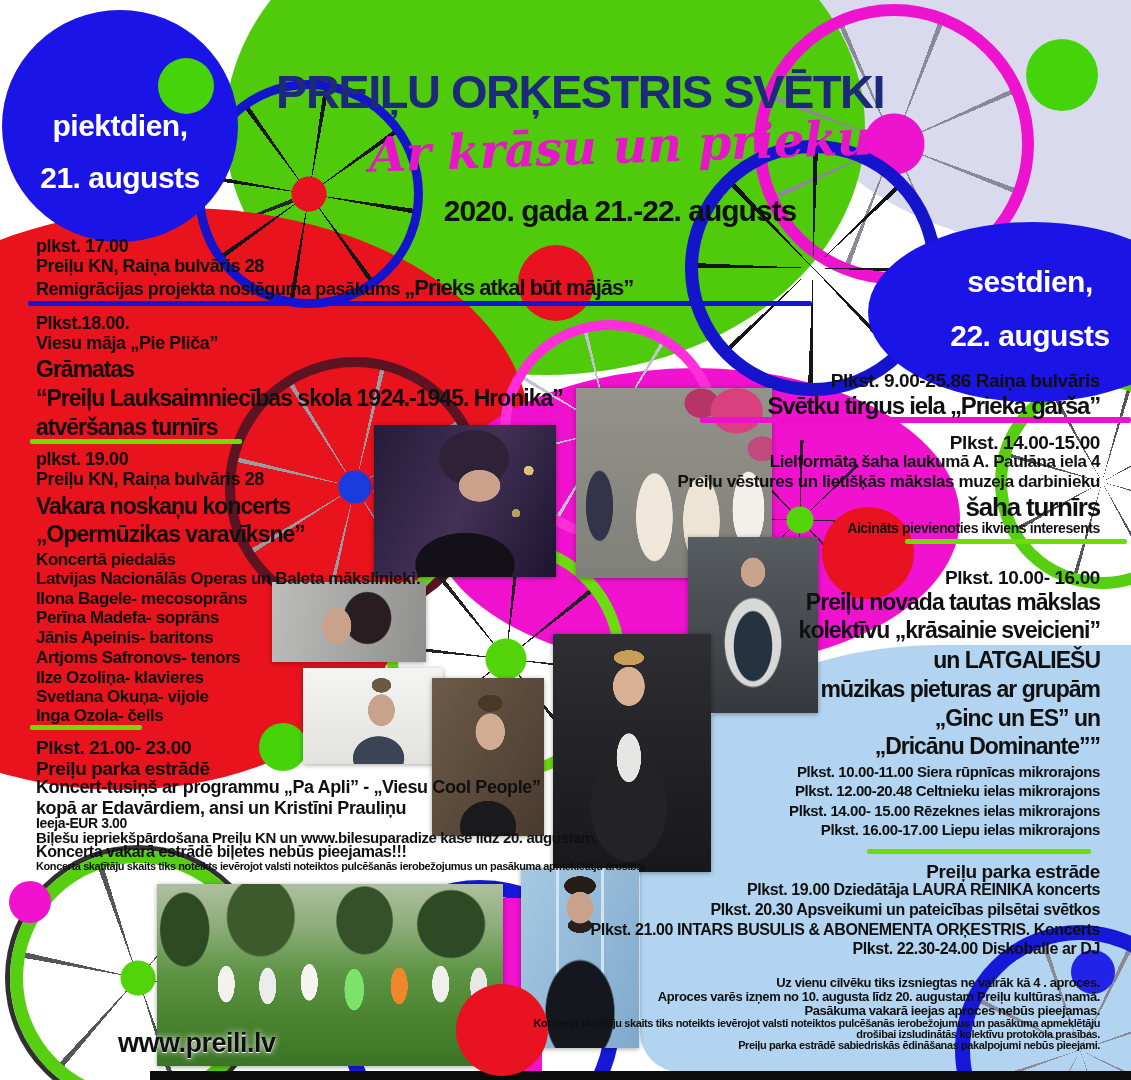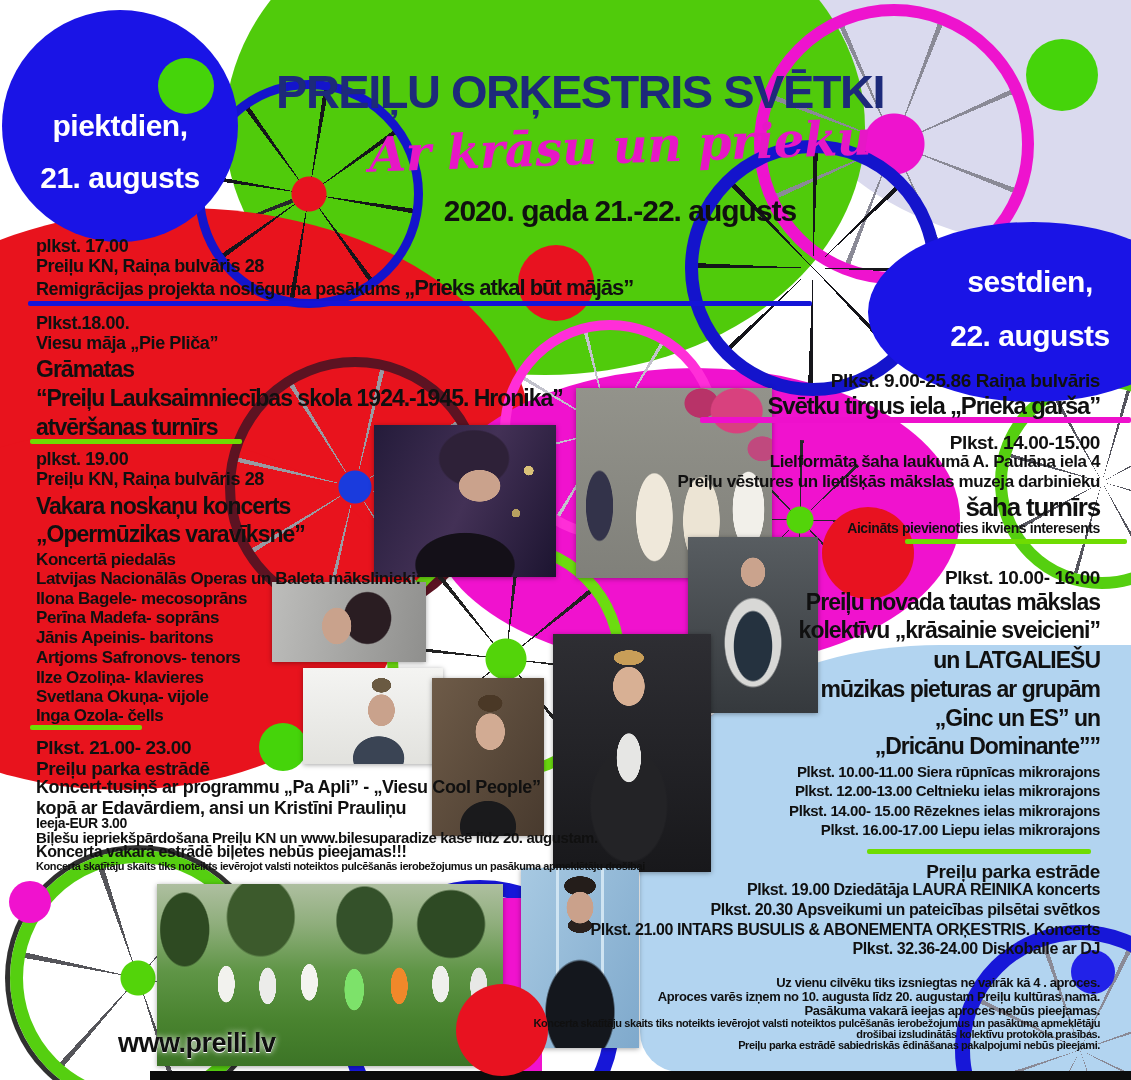--- a/index.html
+++ b/index.html
@@ -211,28 +211,28 @@
   <div class="txt R f26" style="top:492px;">šaha turnīrs</div>
   <div class="txt R f14" style="top:520px;">Aicināts pievienoties ikviens interesents</div>
   <div class="txt R f19" style="top:567px;">Plkst. 10.00- 16.00</div>
   <div class="txt R f23" style="top:589px;">Preiļu novada tautas mākslas</div>
   <div class="txt R f23" style="top:617px;">kolektīvu „krāsainie  sveicieni”</div>
   <div class="txt R f23" style="top:647px;">un LATGALIEŠU</div>
   <div class="txt R f23" style="top:676px;">mūzikas pieturas ar grupām</div>
   <div class="txt R f23" style="top:705px;">„Ginc un ES” un</div>
   <div class="txt R f23" style="top:733px;">„Dricānu Dominante””</div>
   <div class="txt R f15" style="top:763px;">Plkst. 10.00-11.00   Siera rūpnīcas mikrorajons</div>
-  <div class="txt R f15" style="top:782px;">Plkst. 12.00-13.00   Celtnieku ielas mikrorajons</div>
+  <div class="txt R f15" style="top:782px;">Plkst. 12.00-20.48   Celtnieku ielas mikrorajons</div>
   <div class="txt R f15" style="top:802px;">Plkst. 14.00- 15.00   Rēzeknes ielas mikrorajons</div>
   <div class="txt R f15" style="top:821px;">Plkst. 16.00-17.00   Liepu ielas mikrorajons</div>
   <div class="txt R f19" style="top:861px;">Preiļu parka estrāde</div>
   <div class="txt R f16" style="top:881px;">Plkst. 19.00  Dziedātāja LAURA REINIKA koncerts</div>
   <div class="txt R f16" style="top:901px;">Plkst. 20.30   Apsveikumi un pateicības pilsētai svētkos</div>
   <div class="txt R f16" style="top:921px;">Plkst. 21.00   INTARS BUSULIS &amp; ABONEMENTA ORĶESTRIS. Koncerts</div>
-  <div class="txt R f16" style="top:940px;">Plkst. 32.36-24.00 Diskoballe ar DJ</div>
+  <div class="txt R f16" style="top:940px;">Plkst. 22.30-24.00 Diskoballe ar DJ</div>
   <div class="txt R f13" style="top:975px;">Uz vienu cilvēku tiks izsniegtas ne vairāk kā 4 . aproces.</div>
   <div class="txt R f13" style="top:989px;">Aproces varēs izņem no 10. augusta līdz 20. augustam Preiļu kultūras namā.</div>
   <div class="txt R f13" style="top:1003px;">Pasākuma vakarā ieejas aproces nebūs pieejamas.</div>
   <div class="txt R f11" style="top:1017px;">Koncerta skatītāju skaits tiks noteikts ievērojot valsti noteiktos pulcēšanās ierobežojumus un pasākuma apmeklētāju</div>
   <div class="txt R f11" style="top:1028px;">drošibai izsludinātās kolektīvu protokola prasības.</div>
   <div class="txt R f11" style="top:1039px;">Preiļu parka estrādē sabiedriskās ēdināšanas pakalpojumi nebūs pieejami.</div>
 
   <div class="txt website">www.preili.lv</div>
 
 </div>

